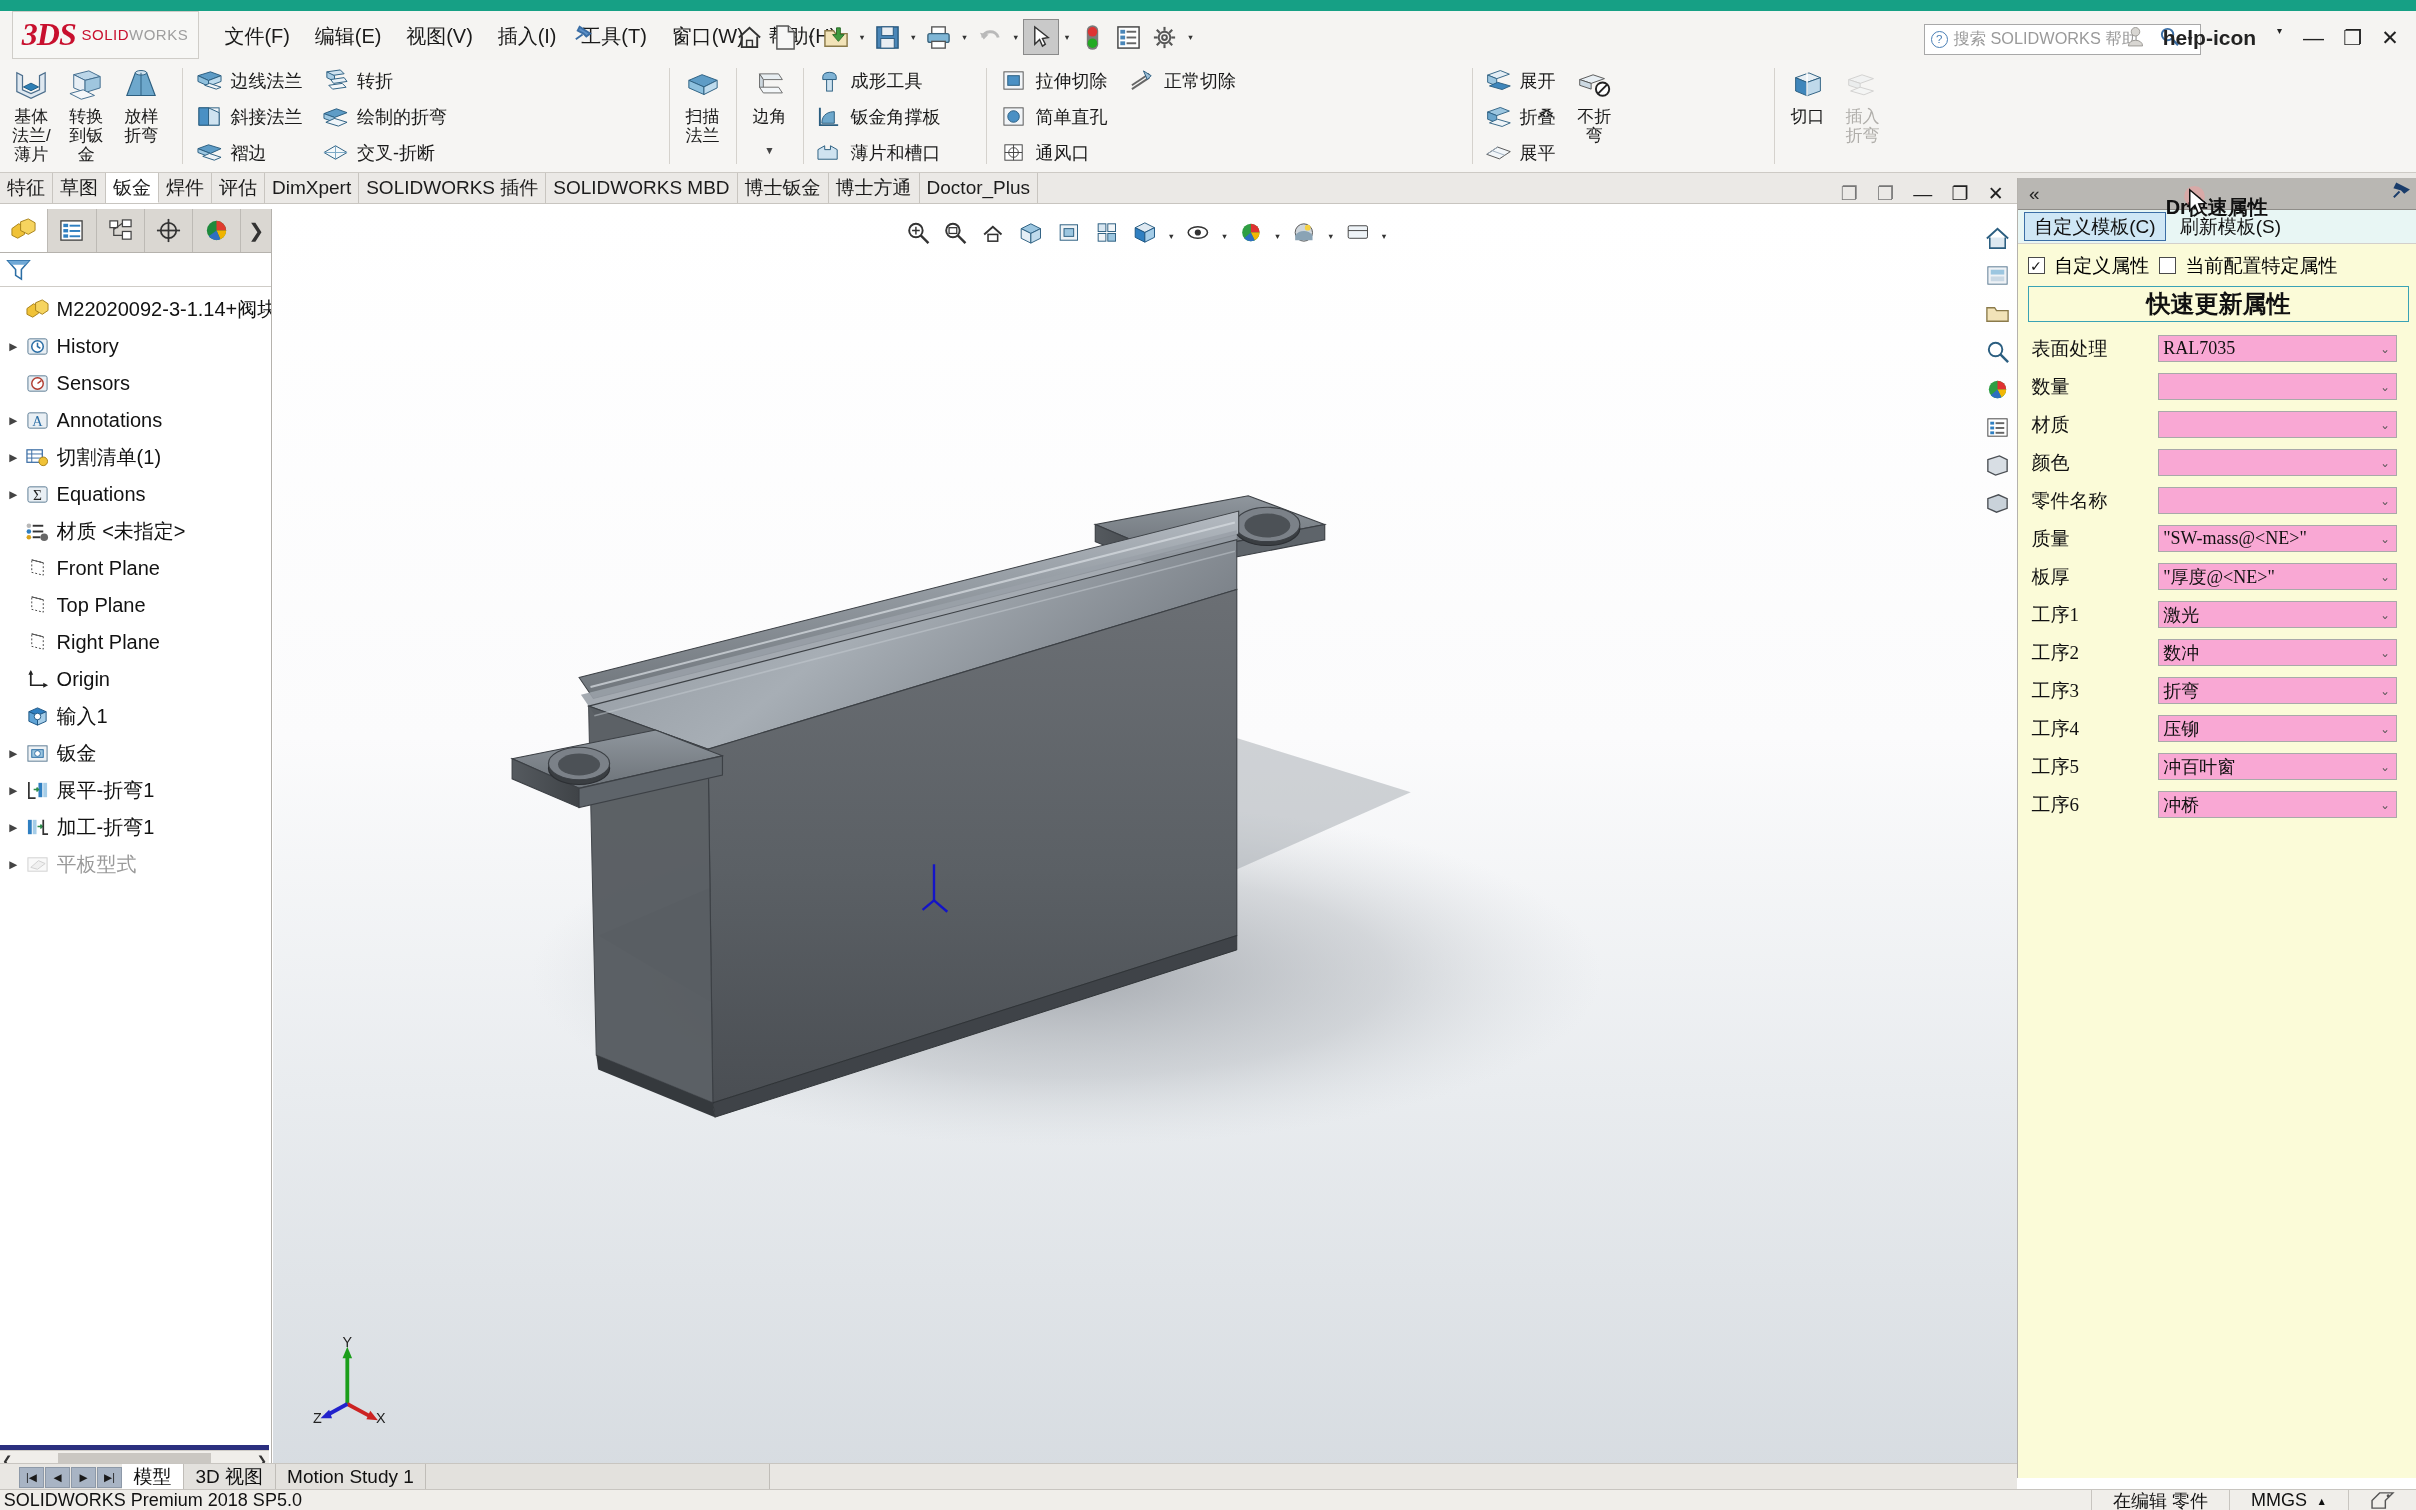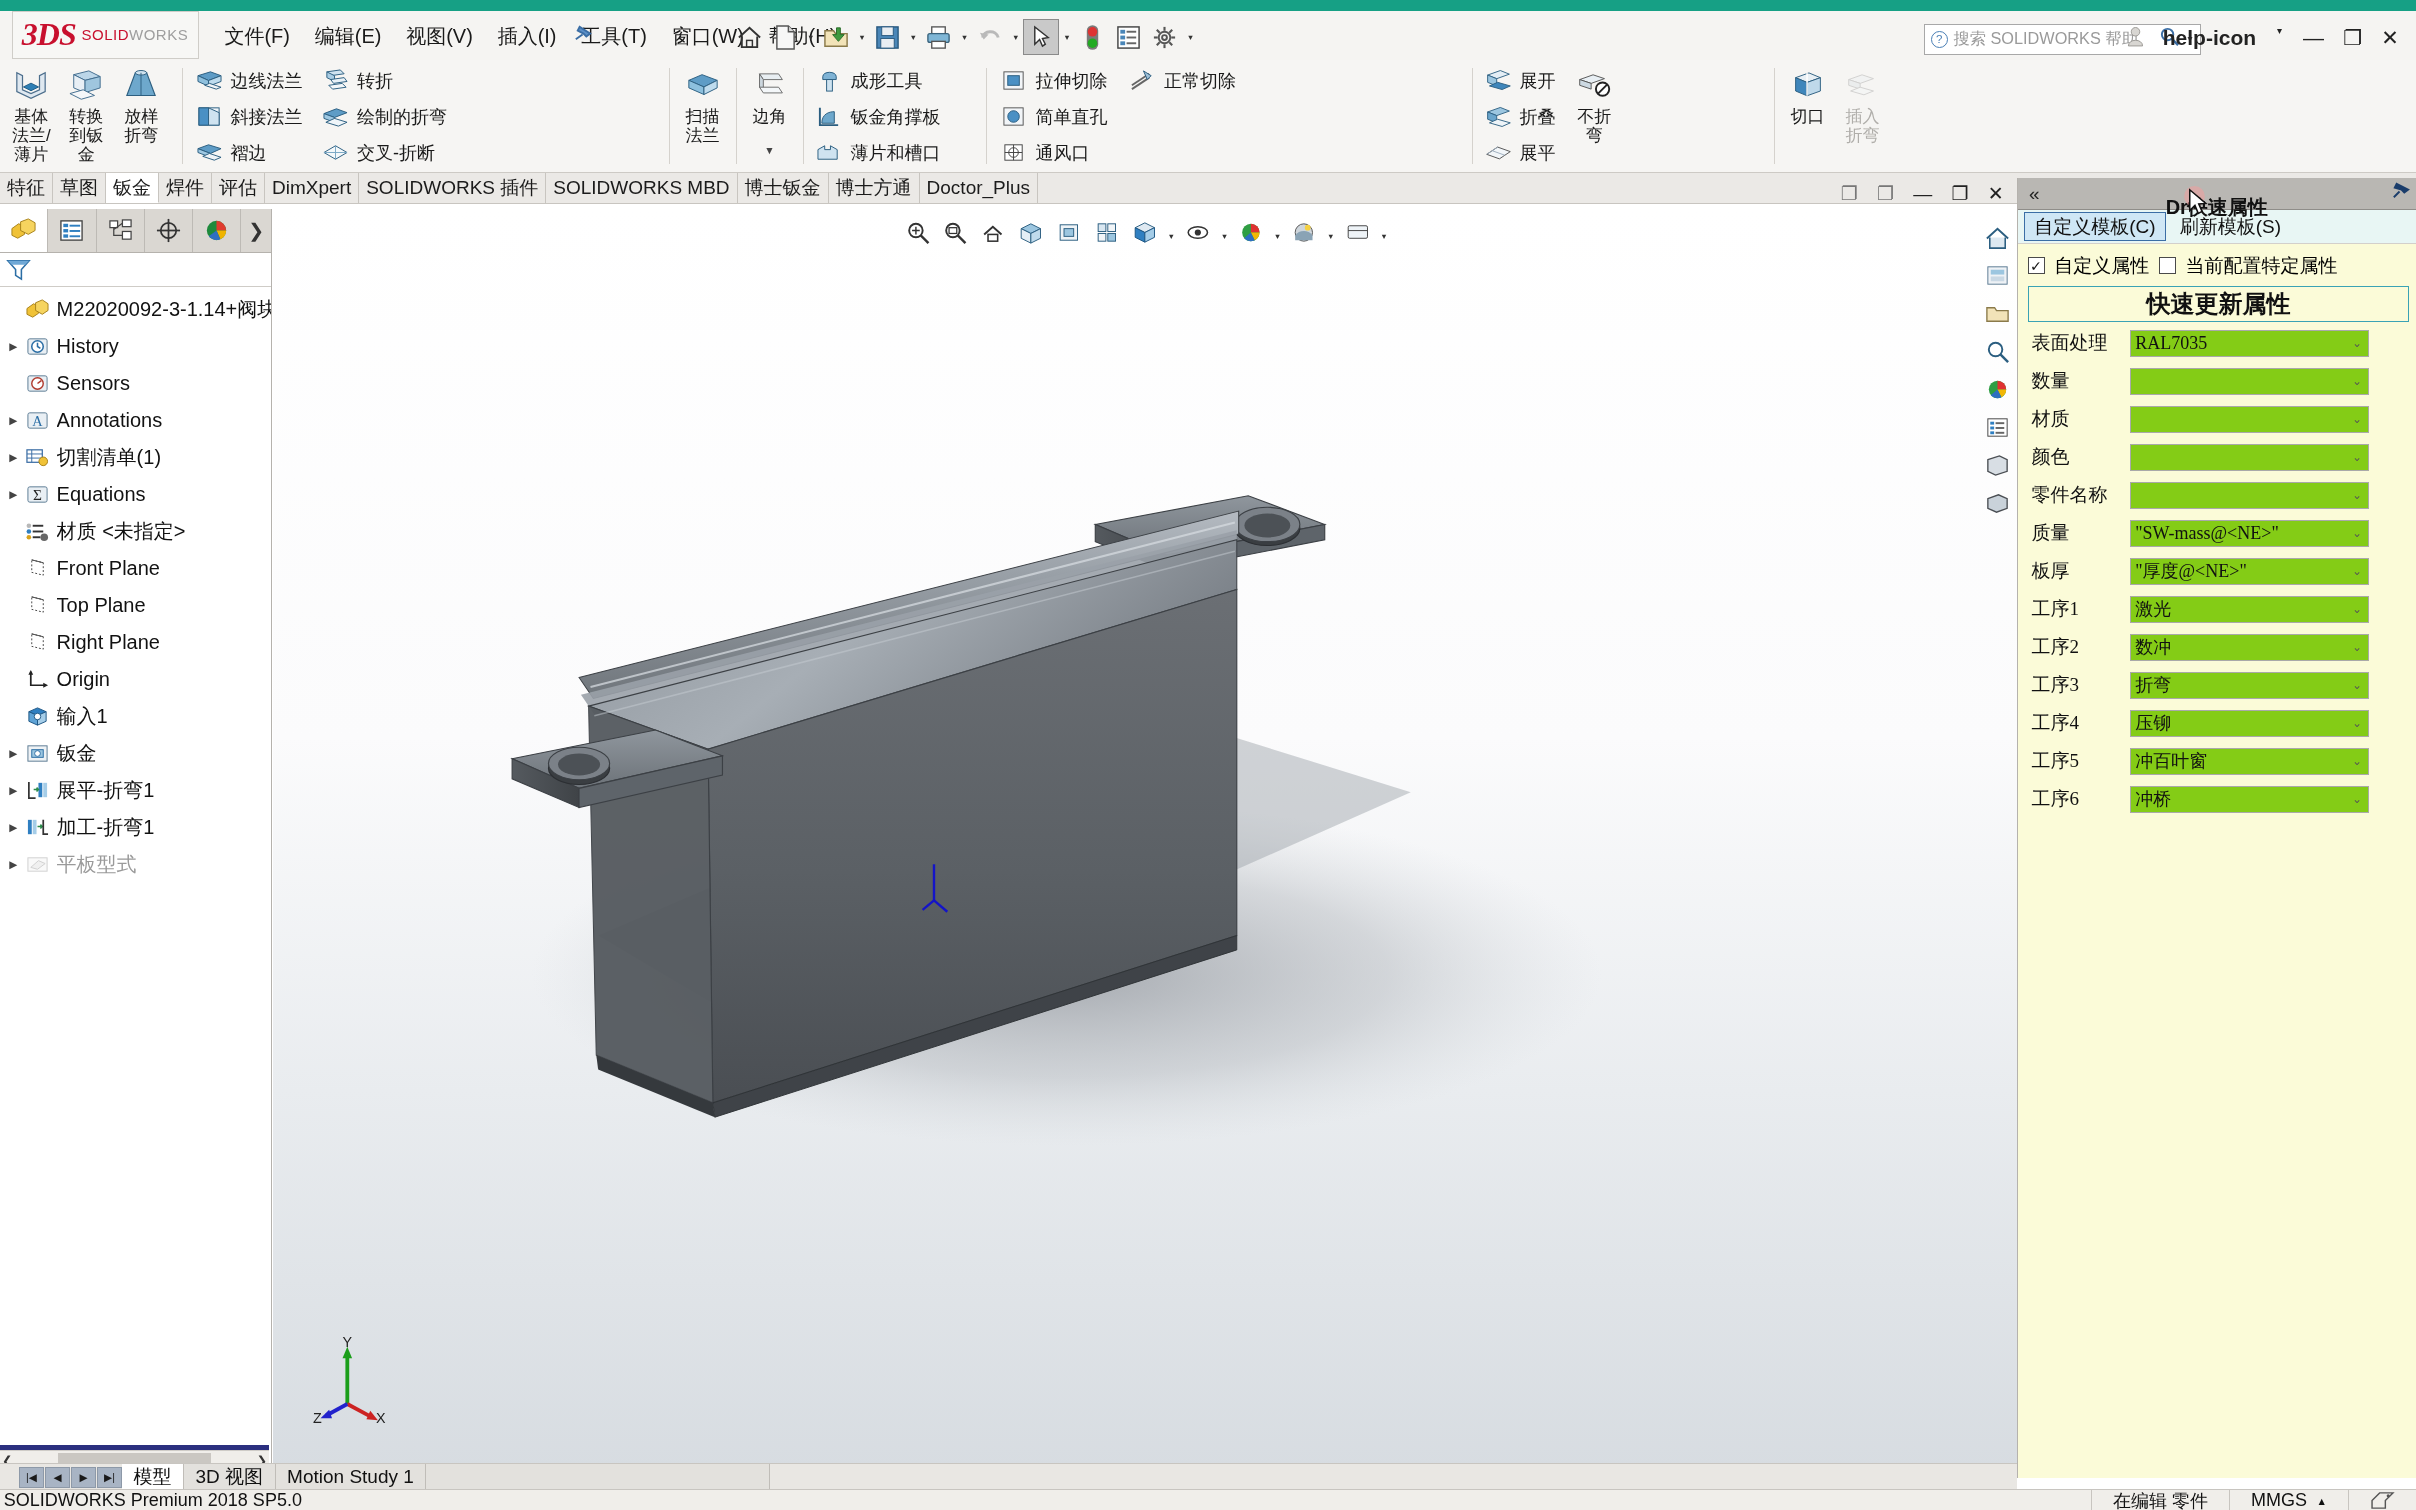--- a/index.html
+++ b/index.html
@@ -174,23 +174,23 @@
 
   .rp-body { background: #fbfbd8; padding: 0; height: calc(100% - 66px); position: relative; }
   .rp-checks { display: flex; align-items: center; gap: 9.6px; padding: 8.6px 7.6px 5.7px 9.6px; font-size: 19px; }
   .cbx { width: 17px; height: 17px; border: 1px solid #4a4a4a; background: #fff; display:inline-flex;
          align-items:center; justify-content:center; font-size: 14.3px; color: #111; flex:0 0 17px;}
   .rp-banner {
     margin: 1.9px 7.6px 7.6px 9.6px; height: 36px; border: 1.9px solid #3aa3b5; background: #fbfbd8;
     display: flex; align-items: center; justify-content: center;
     font-weight: bold; font-size: 24px; color: #111;
   }
-  .frow { display: flex; align-items: flex-start; height: 38px; padding-left: 13.4px; }
+  .frow { display: flex; align-items: center; height: 38px; padding-left: 13.4px; gap: 28px; }
   .flabel { width: 99px; font-size: 19px; color: #111; font-family: "Liberation Serif", serif; }
-  .fctl { width: 239px; height: 27px; background: #84cc16; border: 1px solid #a9a9a9;
+  .fctl { width: 239px; height: 27px; background: #f9a8d4; border: 1px solid #a9a9a9;
           display: flex; align-items: center; padding: 0 3.8px; position: relative; }
   .fctl .val { flex: 1; font-size: 18px; color: #111; font-family: "Liberation Serif", serif; white-space: nowrap;}
   .fctl .dd { width: 15.3px; text-align: center; font-size: 11.5px; color: #555; }
 
   
   .rstrip { position: absolute; left: 1979px; top: 220px; width: 36px; }
   .rstrip .si { width: 36px; height: 36px; display:flex; align-items:center; justify-content:center;
                 margin-bottom: 1.9px; }
 
   

